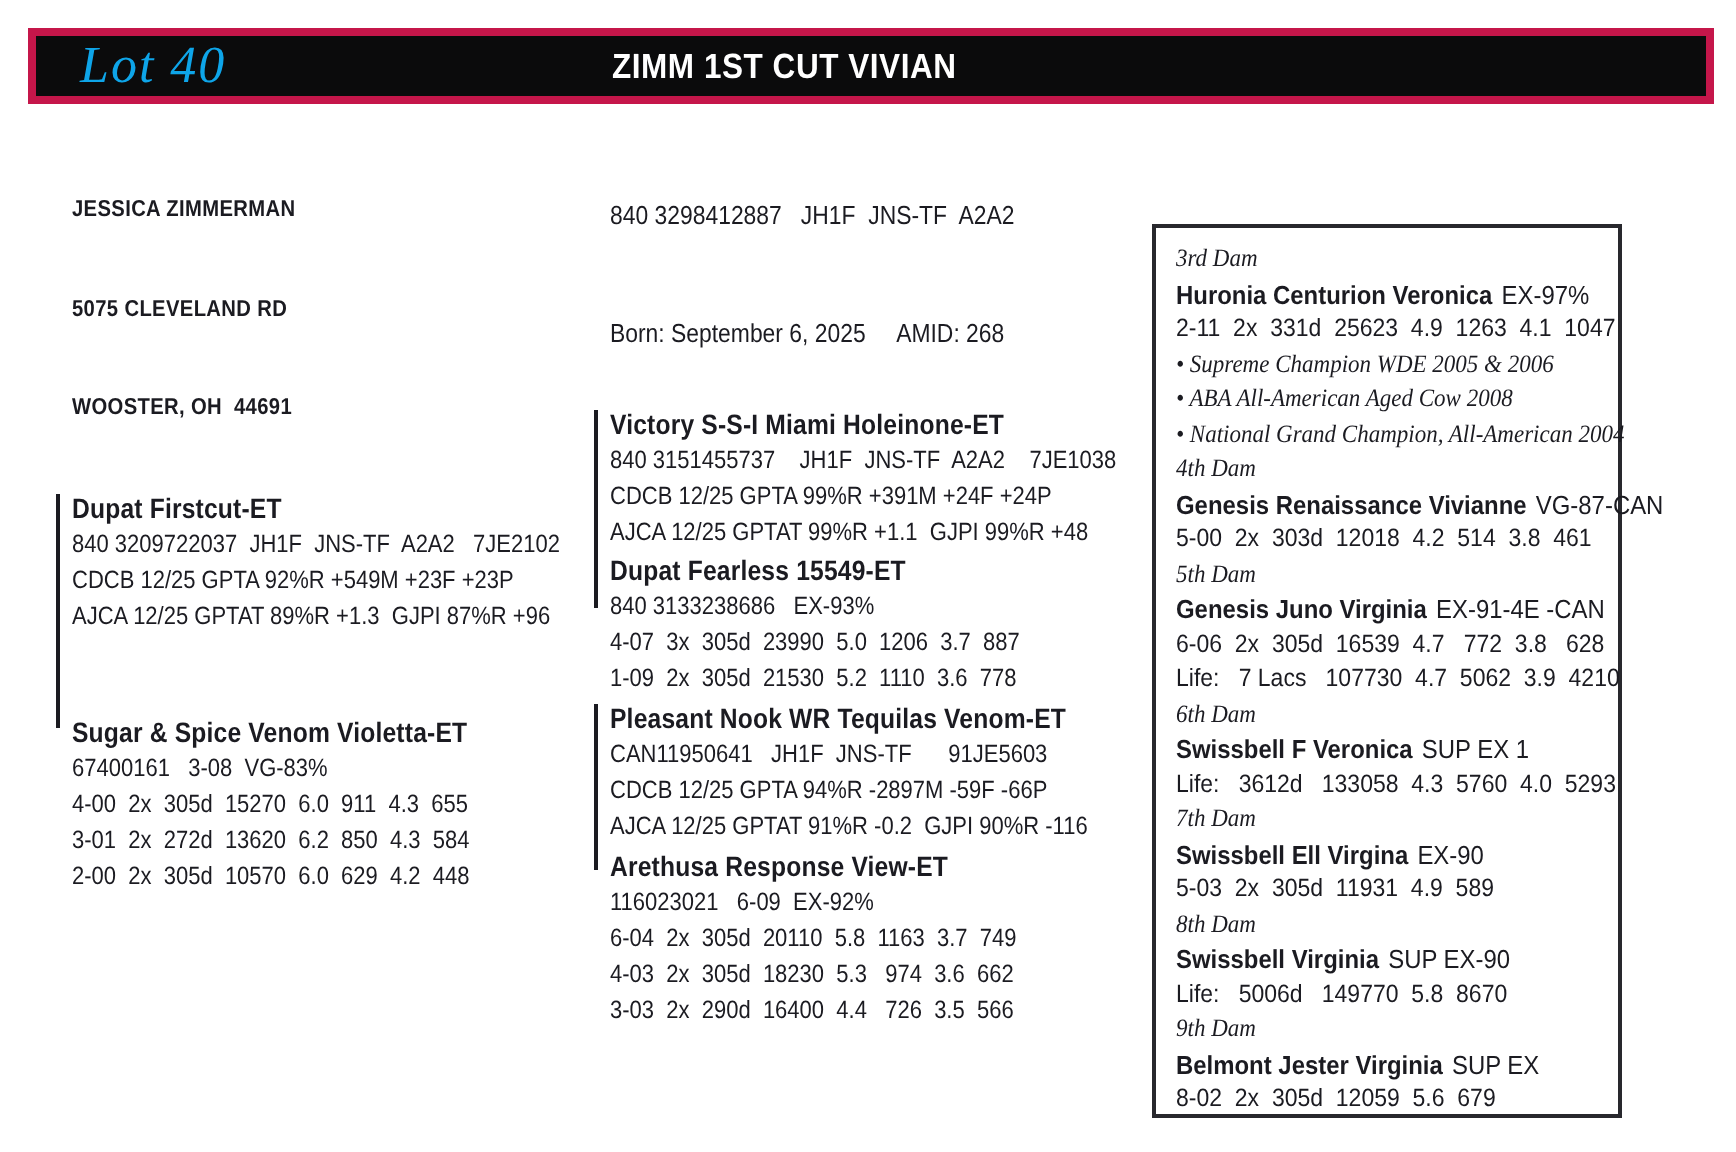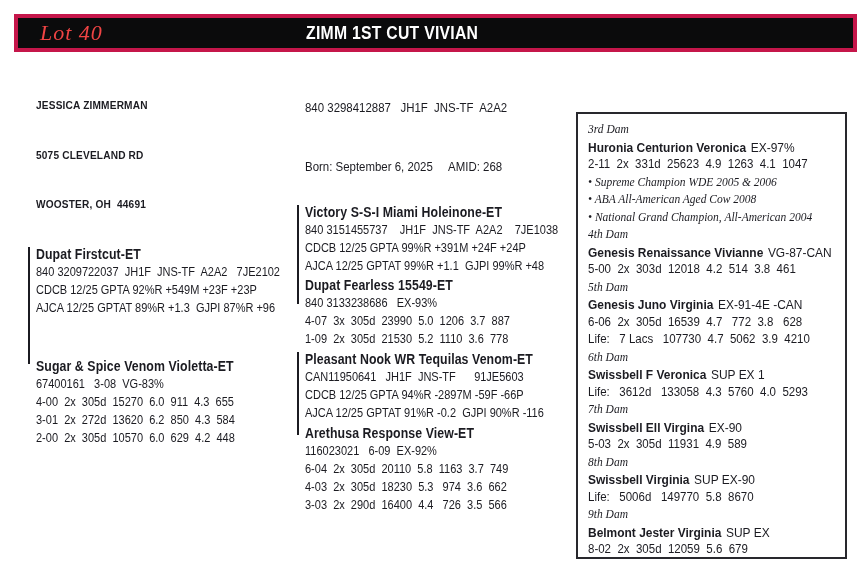--- a/index.html
+++ b/index.html
@@ -8,21 +8,21 @@
     font-family:"Liberation Sans", sans-serif; color:#1b1b21; overflow:hidden;
   }
   
   .header-frame {
     position:absolute; left:14px; top:14px; width:843px; height:38px;
     box-sizing:border-box; background:#0b0b0c; border:4px solid #c5164a;
   }
   .lot-label {
     position:absolute; left:22px; top:0; height:30px; line-height:29px;
     font-family:"Liberation Serif", serif; font-style:italic;
-    font-size:22px; color:#ef4444; letter-spacing:1px; white-space:pre;
+    font-size:26px; color:#0ea5e9; letter-spacing:1px; white-space:pre;
   }
   .header-title {
     position:absolute; left:288px; top:0; height:30px; line-height:30px;
     font-weight:700; font-size:17.5px; color:#ffffff; white-space:pre;
     transform:scaleX(0.9); transform-origin:0 50%; letter-spacing:0.3px;
   }
   
   .abs { position:absolute; }
   .cond { transform:scaleX(0.88); transform-origin:0 0; }
   .consignor { left:36px; top:64px; font-weight:700; font-size:11.5px;
@@ -39,21 +39,21 @@
   .vr-maternal-group { left:297px; top:352px; height:83px;  }
   
   .blk-sire          { left:36px;  top:245px; }
   .blk-dam           { left:36px;  top:357px; }
   .blk-pat-sire      { left:305px; top:203px; }
   .blk-pat-dam       { left:305px; top:276px; }
   .blk-mat-sire      { left:305px; top:350px; }
   .blk-mat-dam       { left:305px; top:424px; }
   
   .dams-box {
-    position:absolute; left:576px; top:112px; width:271px; height:447px;
+    position:absolute; left:576px; top:112px; width:235px; height:447px;
     box-sizing:border-box; border:2px solid #28282d; padding:7px 4px 0 10px;
   }
   .dams-inner { transform:scaleX(0.92); transform-origin:0 0; width:108%; }
   .dam-label { font-family:"Liberation Serif", serif; font-style:italic;
                font-size:12.5px; line-height:17.5px; }
   .dam-entry { font-size:13px; line-height:17.5px; white-space:pre; }
   .dam-entry .nm { font-weight:700; }
   .dam-entry .sc { margin-left:5px; }
   .dam-data  { font-size:12.5px; line-height:17.5px; white-space:pre; }
   .dam-note  { font-family:"Liberation Serif", serif; font-style:italic;

